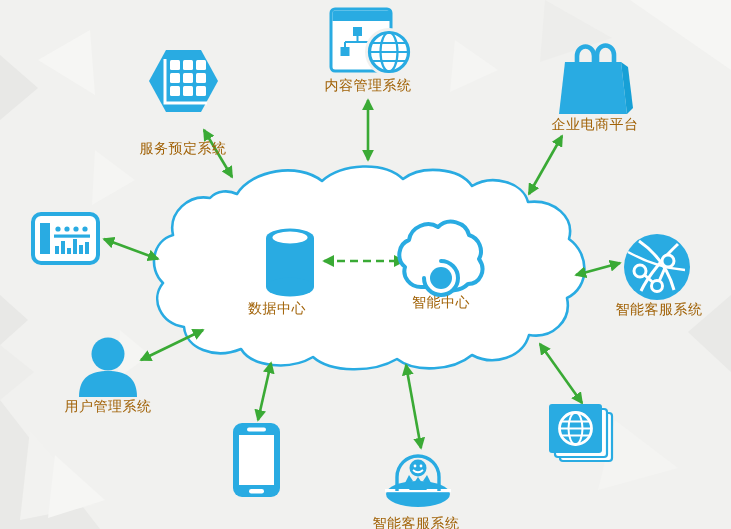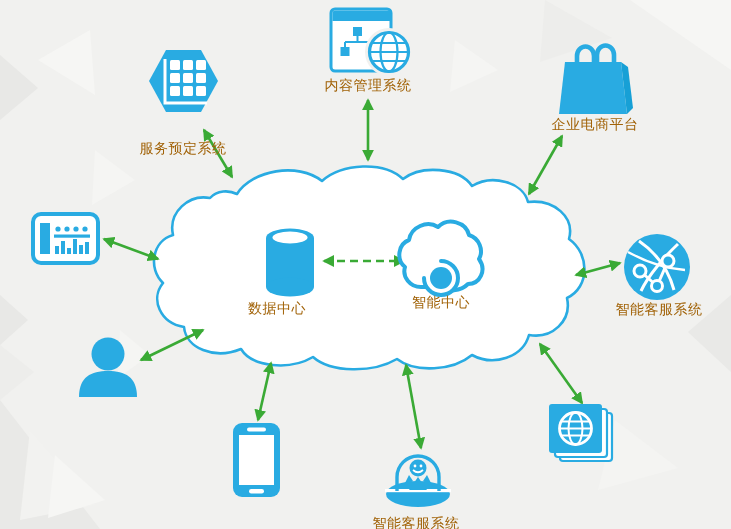--- a/index.html
+++ b/index.html
@@ -208,17 +208,18 @@
       <circle cx="441" cy="278" r="17" fill="#ffffff"></circle>
       <path d="M441,261 A17,17 0 1 1 424,278" fill="none" stroke="#29abe2" stroke-width="4" stroke-linecap="round"></path>
       <circle cx="441" cy="278" r="11" fill="#29abe2"></circle>
     </g>
   </svg>
 
   <div class="lbl" style="left:183px;top:111px;margin-top:29px;">服务预定系统</div>
   <div class="lbl" style="left:368px;top:77px;">内容管理系统</div>
   <div class="lbl" style="left:595px;top:116px;">企业电商平台</div>
   <div class="lbl" style="left:659px;top:301px;">智能客服系统</div>
+  <div class="lbl" style="left:108px;top:398px;">用户管理系统</div>
   <div class="lbl" style="left:416px;top:515px;">智能客服系统</div>
   <div class="lbl" style="left:277px;top:300px;">数据中心</div>
   <div class="lbl" style="left:441px;top:294px;">智能中心</div>
 
 </div>
 
 </body></html>

